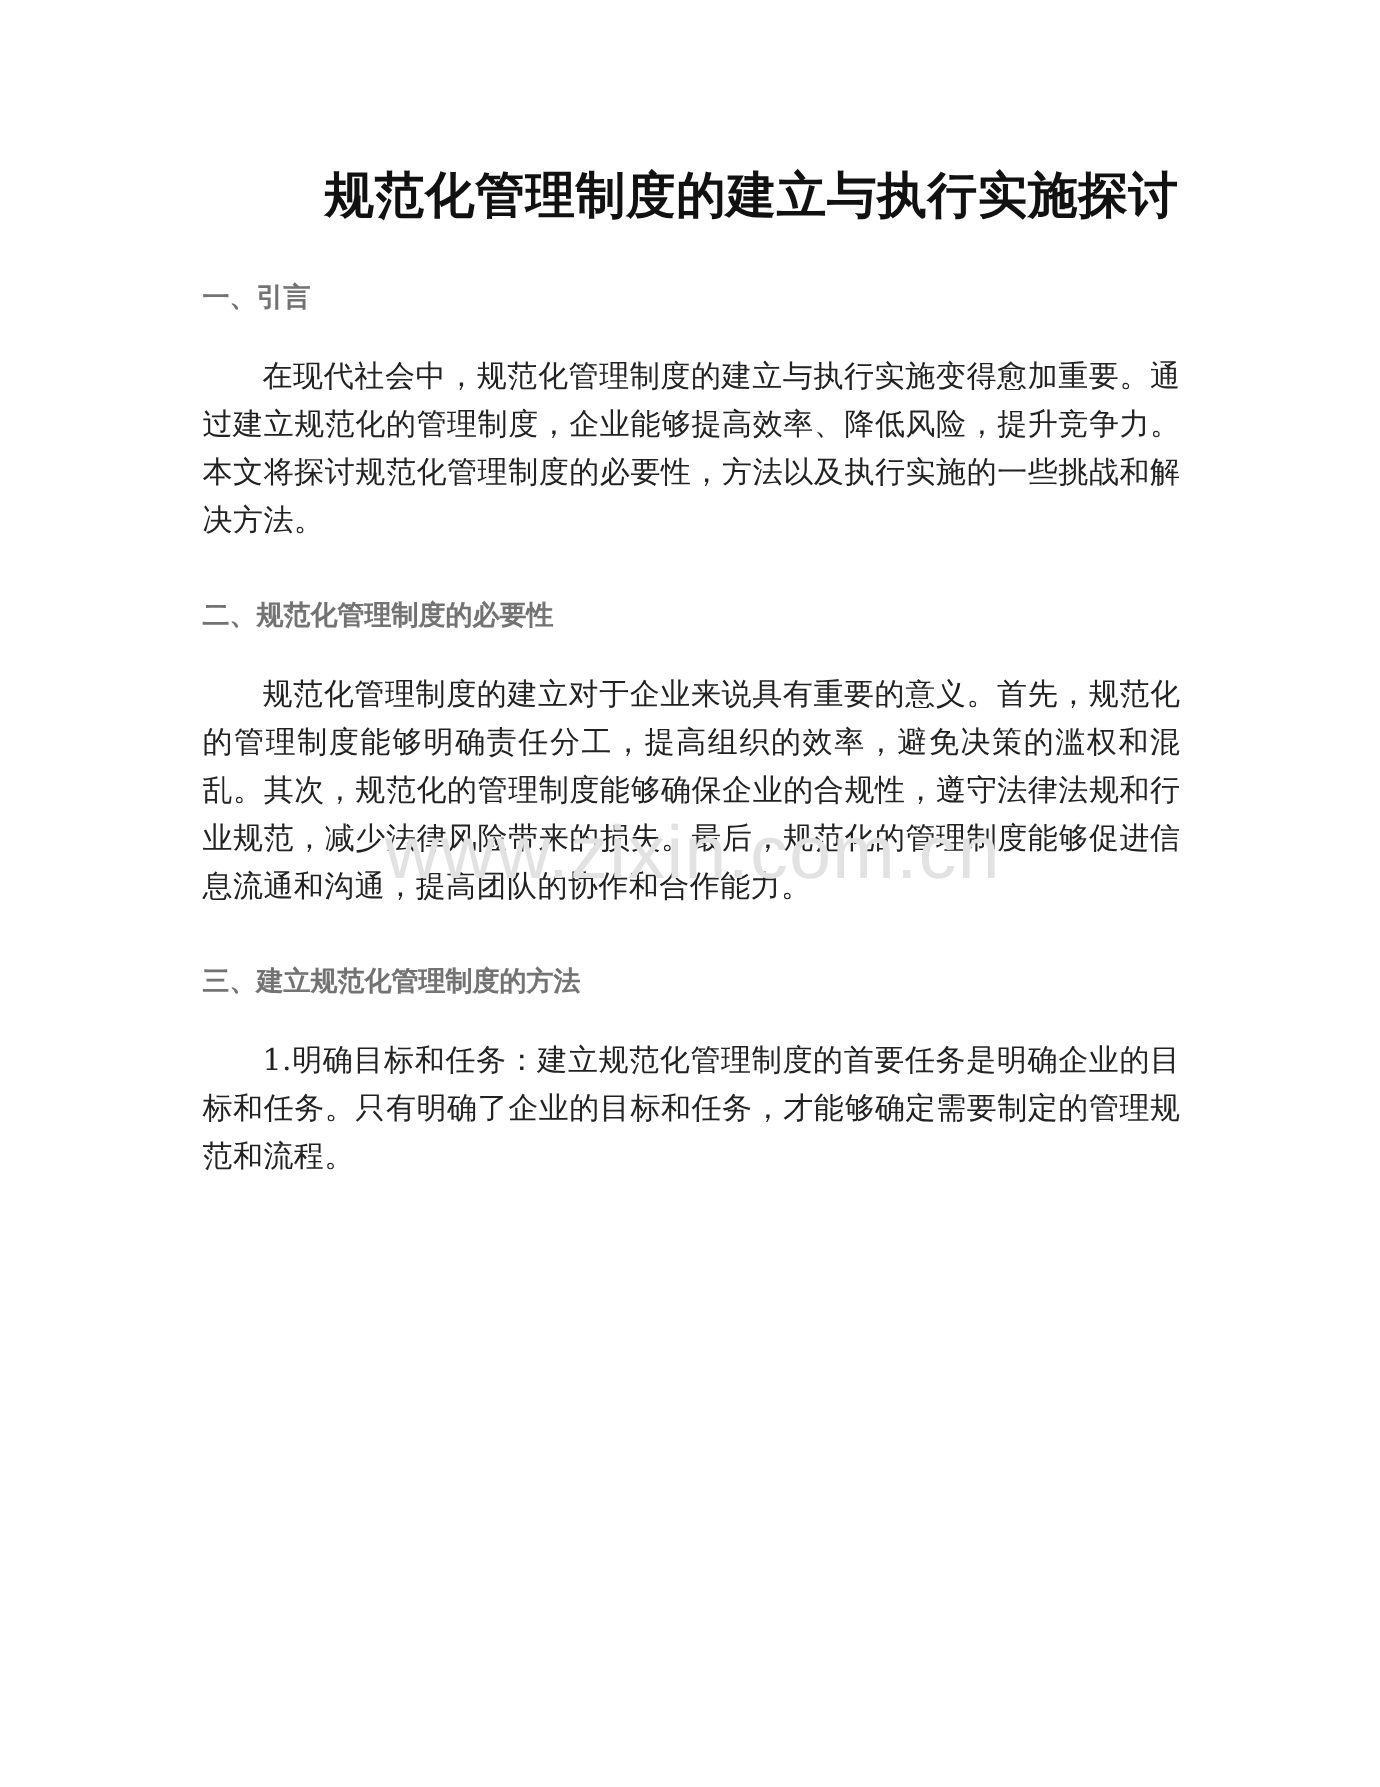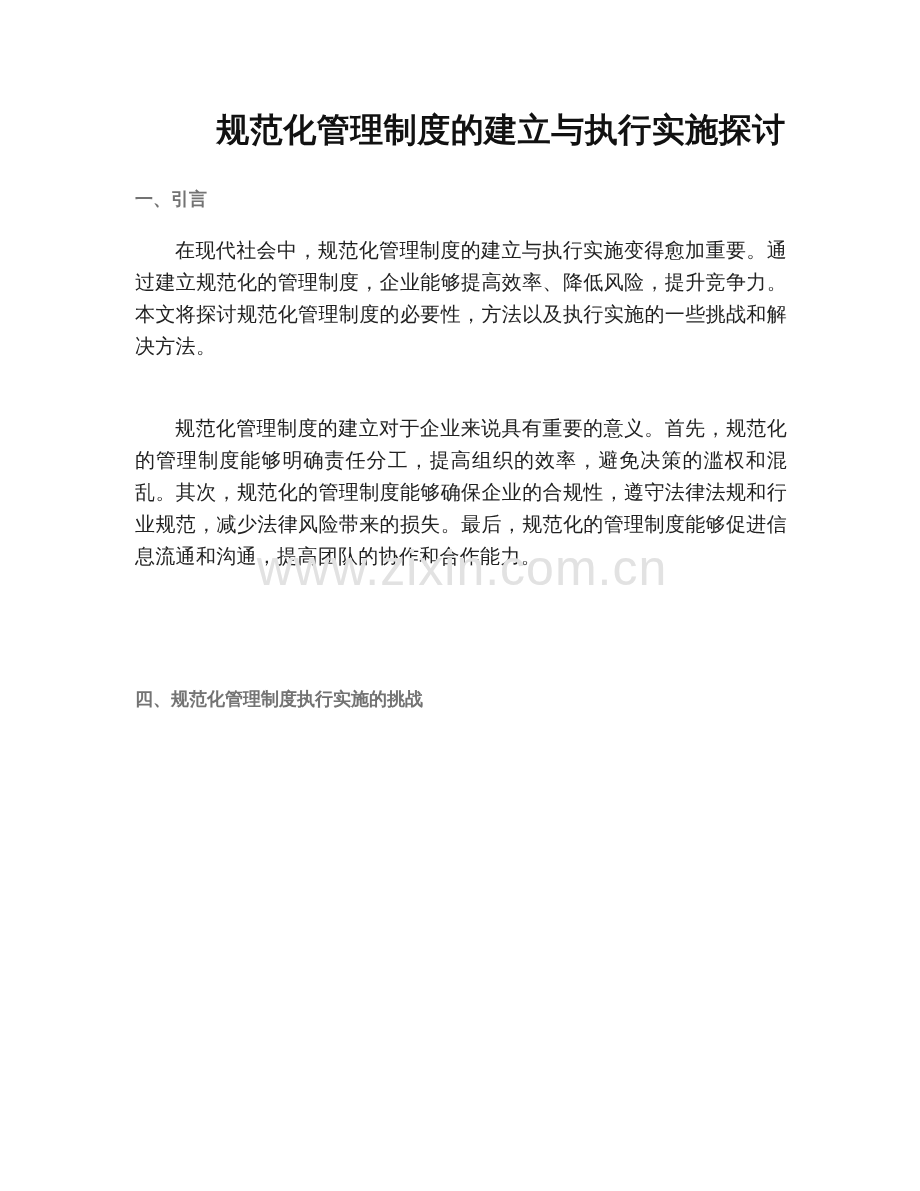--- a/index.html
+++ b/index.html
@@ -37,31 +37,31 @@
 
   <div class="content">
     <div class="sec">
       <h2>一、引言</h2>
       <div class="gap-h"></div>
       <p>在现代社会中，规范化管理制度的建立与执行实施变得愈加重要。通过建立规范化的管理制度，企业能够提高效率、降低风险，提升竞争力。本文将探讨规范化管理制度的必要性，方法以及执行实施的一些挑战和解决方法。</p>
     </div>
     <div class="gap-h"></div>
 
     <div class="sec">
+      <h2>二、规范化管理制度的必要性</h2>
       <div class="gap-h"></div>
       <p>规范化管理制度的建立对于企业来说具有重要的意义。首先，规范化的管理制度能够明确责任分工，提高组织的效率，避免决策的滥权和混乱。其次，规范化的管理制度能够确保企业的合规性，遵守法律法规和行业规范，减少法律风险带来的损失。最后，规范化的管理制度能够促进信息流通和沟通，提高团队的协作和合作能力。</p>
     </div>
     <div class="gap-h"></div>
 
     <div class="sec">
+      <h2>三、建立规范化管理制度的方法</h2>
       <div class="gap-h"></div>
+      <p>1.明确目标和任务：建立规范化管理制度的首要任务是明确企业的目标和任务。只有明确了企业的目标和任务，才能够确定需要制定的管理规范和流程。</p>
       <div class="gap-p"></div>
       <div class="gap-p"></div>
     </div>
     <div class="gap-h"></div>
 
-    <div class="sec">
-      <h2>四、规范化管理制度执行实施的挑战</h2>
-    </div>
   </div>
 
   <div class="watermark">www.zixin.com.cn</div>
 </div>
 
 </body></html>

